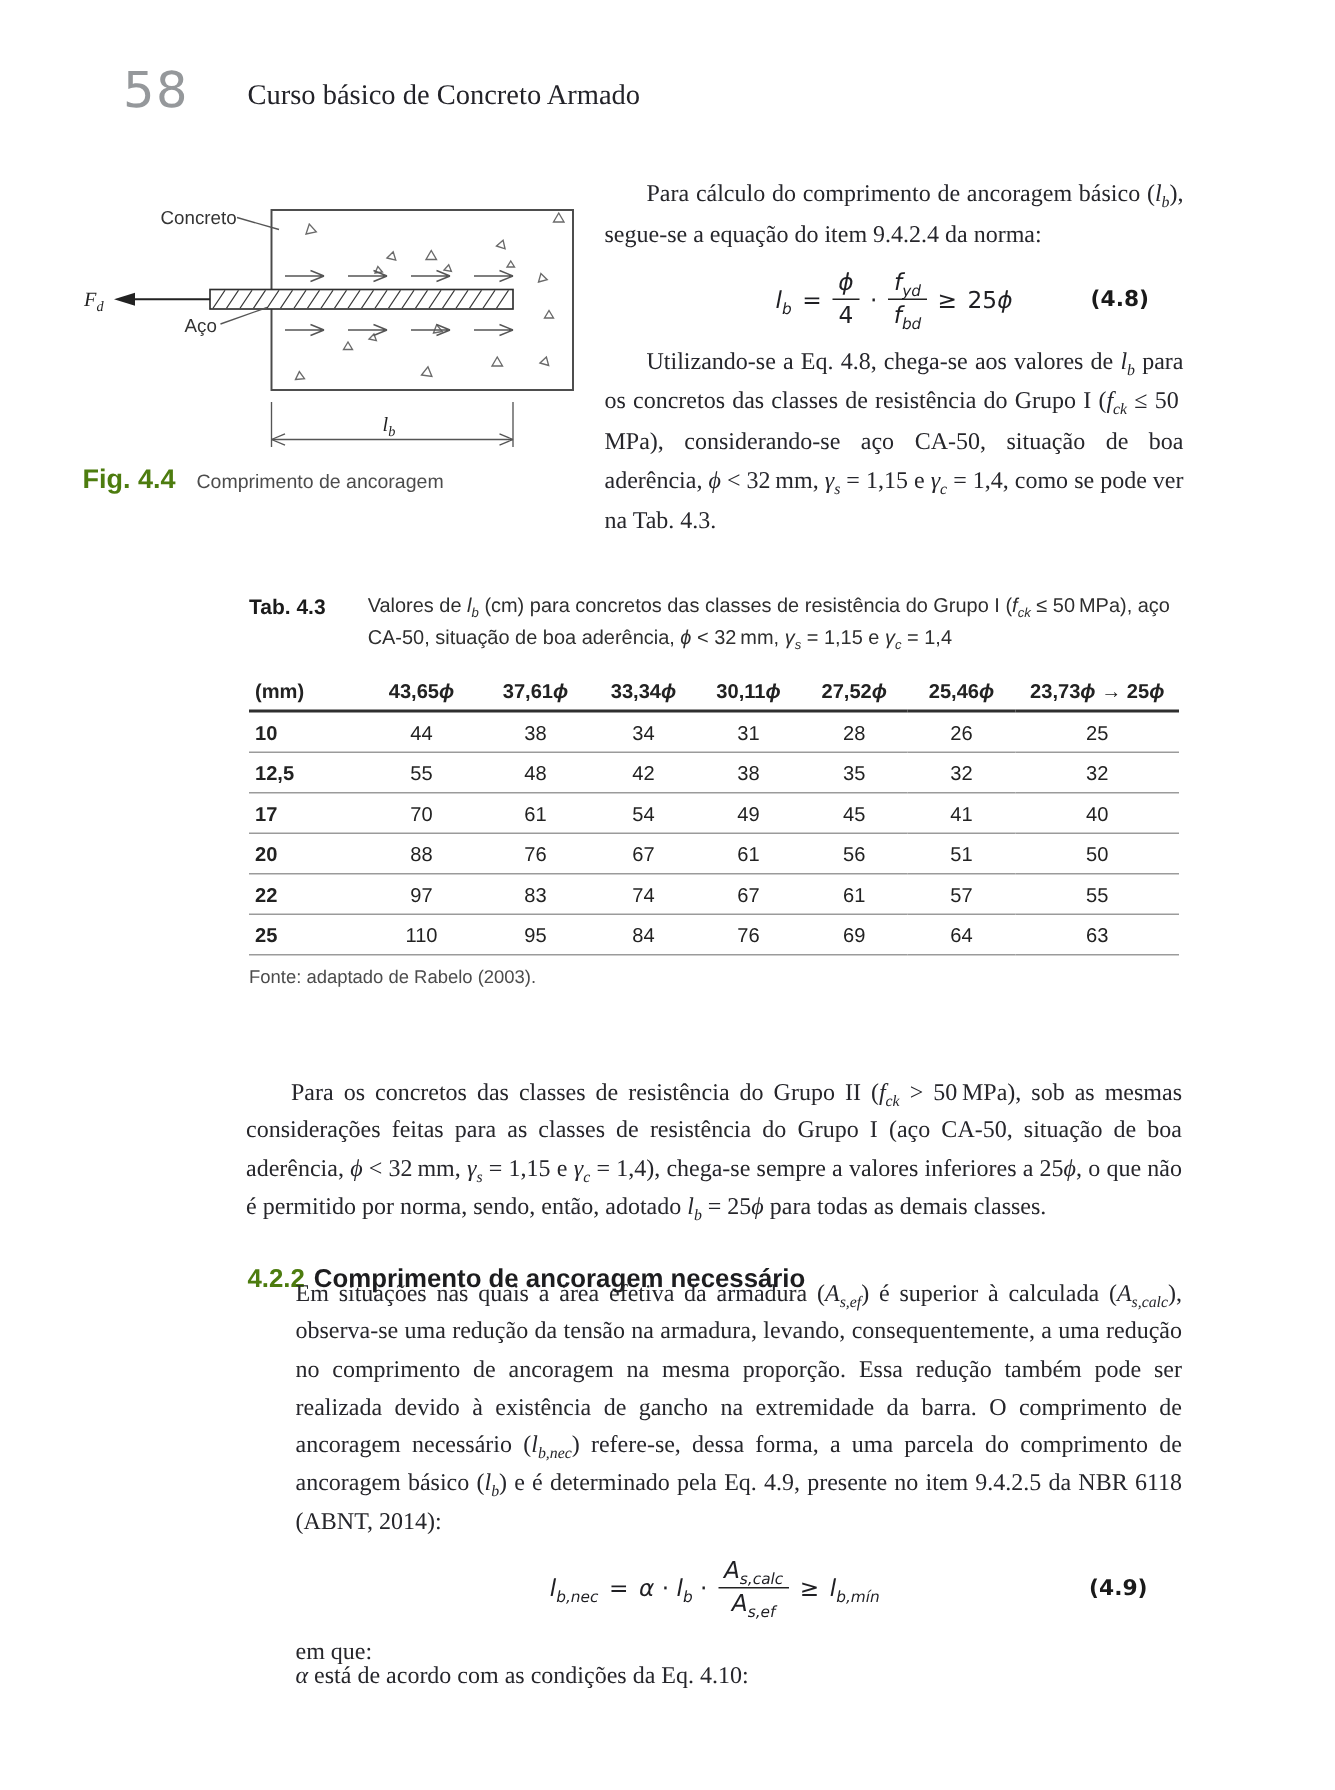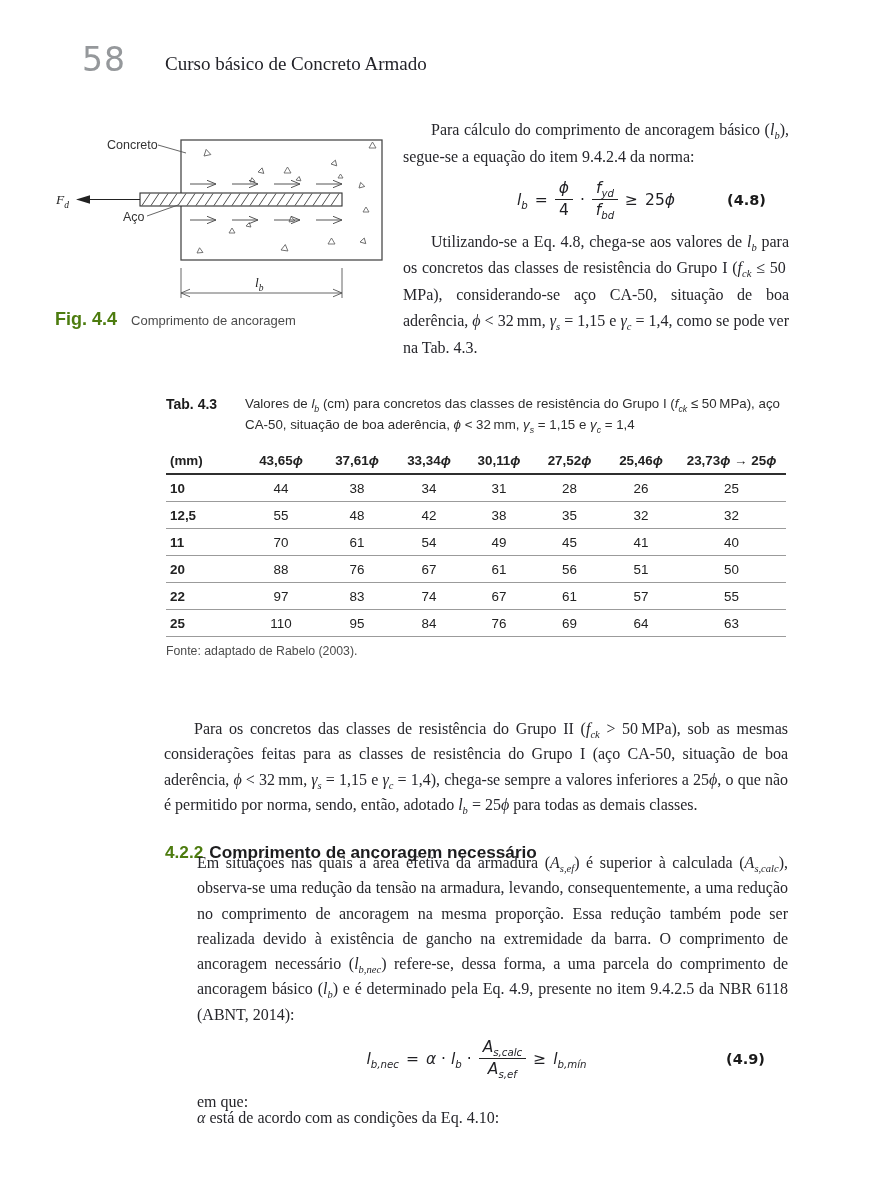--- a/index.html
+++ b/index.html
@@ -201,21 +201,21 @@
         <td class="first">12,5</td>
         <td>55</td>
         <td>48</td>
         <td>42</td>
         <td>38</td>
         <td>35</td>
         <td>32</td>
         <td>32</td>
       </tr>
       <tr>
-        <td class="first">11</td>
+        <td class="first">17</td>
         <td>70</td>
         <td>61</td>
         <td>54</td>
         <td>49</td>
         <td>45</td>
         <td>41</td>
         <td>40</td>
       </tr>
       <tr>
         <td class="first">20</td>

